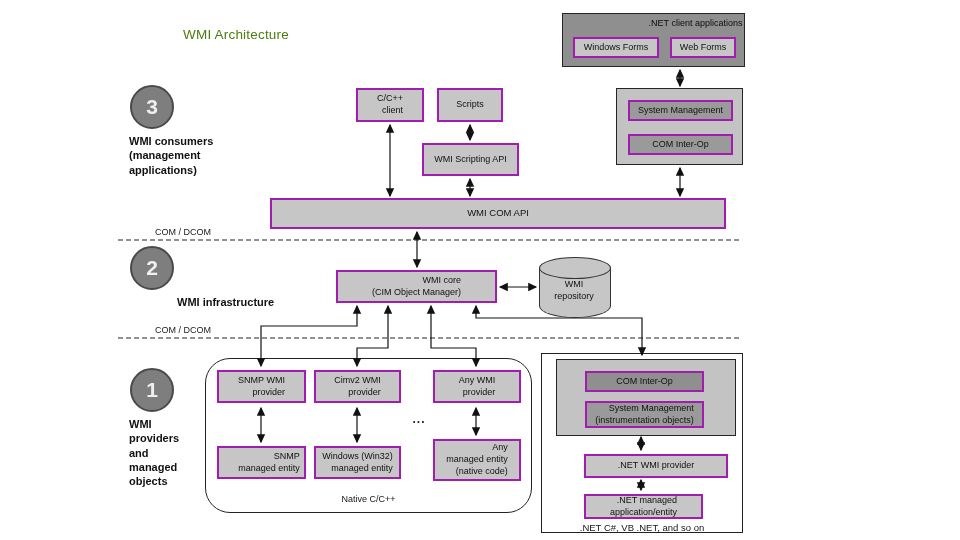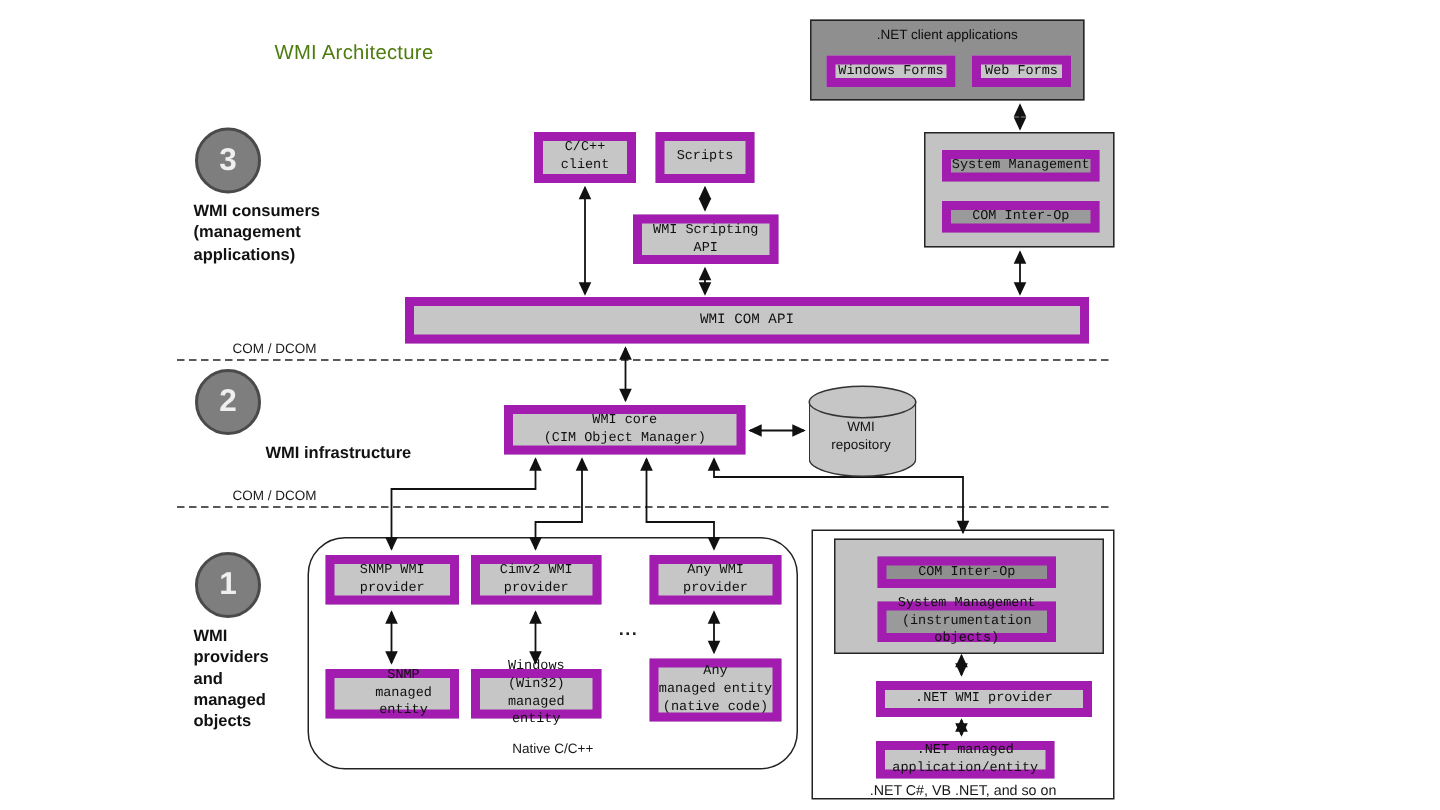--- a/index.html
+++ b/index.html
@@ -12,23 +12,23 @@
   .tier-circle {
     width:44px; height:44px; border-radius:50%;
     background:var(--circle-fill,#7e7e7e); border:2px solid #4a4a4a;
     display:flex; align-items:center; justify-content:center;
     color:#efefef; font-weight:bold; font-size:21px;
   }
   .tier-label { font-size:11px; font-weight:bold; line-height:1.3; white-space:pre-line; }
   .layer-label { font-size:9px; color:#1a1a1a; }
   .box {
     position:absolute; box-sizing:border-box;
-    background:var(--box-light,#c6c6c6); border:6px solid #a21caf;
+    background:var(--box-light,#c6c6c6); border:2px solid #a21caf;
     display:flex; align-items:center; justify-content:center;
-    text-align:center; font-size:9px; line-height:1.3; white-space:pre-line; color:#101010;font-family:Liberation Mono, monospace;
+    text-align:right; font-size:9px; line-height:1.3; white-space:pre-line; color:#101010;
   }
   .box.mid  { background:var(--box-mid,#9a9a9a); }
   .box.dark { background:var(--panel-dark,#8f8f8f); }
   .panel { position:absolute; box-sizing:border-box; }
   .panel.gray { background:var(--panel-gray,#c3c3c3); border:1.4px solid #252525; }
   .panel.darkgray { background:var(--panel-dark,#8f8f8f); border:1.5px solid #252525; }
   .group { position:absolute; box-sizing:border-box; background:#fff; border:1.4px solid #222; }
   .panel-title { position:absolute; width:100%; text-align:center; font-size:9px; color:#0d0d0d; }
   .caption { position:absolute; text-align:center; font-size:9px; color:#161616; }
   .ellipsis { position:absolute; font-size:12px; font-weight:bold; letter-spacing:1px; color:#222; }
@@ -72,21 +72,21 @@
   </div>
   <div class="abs tier-label" style="left:129px; top:417px; width:90px;">WMI
 providers
 and
 managed
 objects</div>
 
   <div class="abs layer-label" style="left:155px; top:227px;">COM / DCOM</div>
   <div class="abs layer-label" style="left:155px; top:325px;">COM / DCOM</div>
 
-  <div class="panel darkgray" style="left:540px; top:13px; width:183px; height:54px;">
+  <div class="panel darkgray" style="left:562px; top:13px; width:183px; height:54px;padding-left:42px;">
     <div class="panel-title" style="top:4px;">.NET client applications</div>
     <div class="box" style="left:10px; top:23px; width:86px; height:21px;">Windows Forms</div>
     <div class="box" style="left:107px; top:23px; width:66px; height:21px;">Web Forms</div>
   </div>
 
   <div class="box" style="left:356px; top:88px; width:68px; height:34px;">C/C++
 client</div>
   <div class="box" style="left:437px; top:88px; width:66px; height:34px;">Scripts</div>
   <div class="box" style="left:422px; top:143px; width:97px; height:33px;">WMI Scripting API</div>
 

